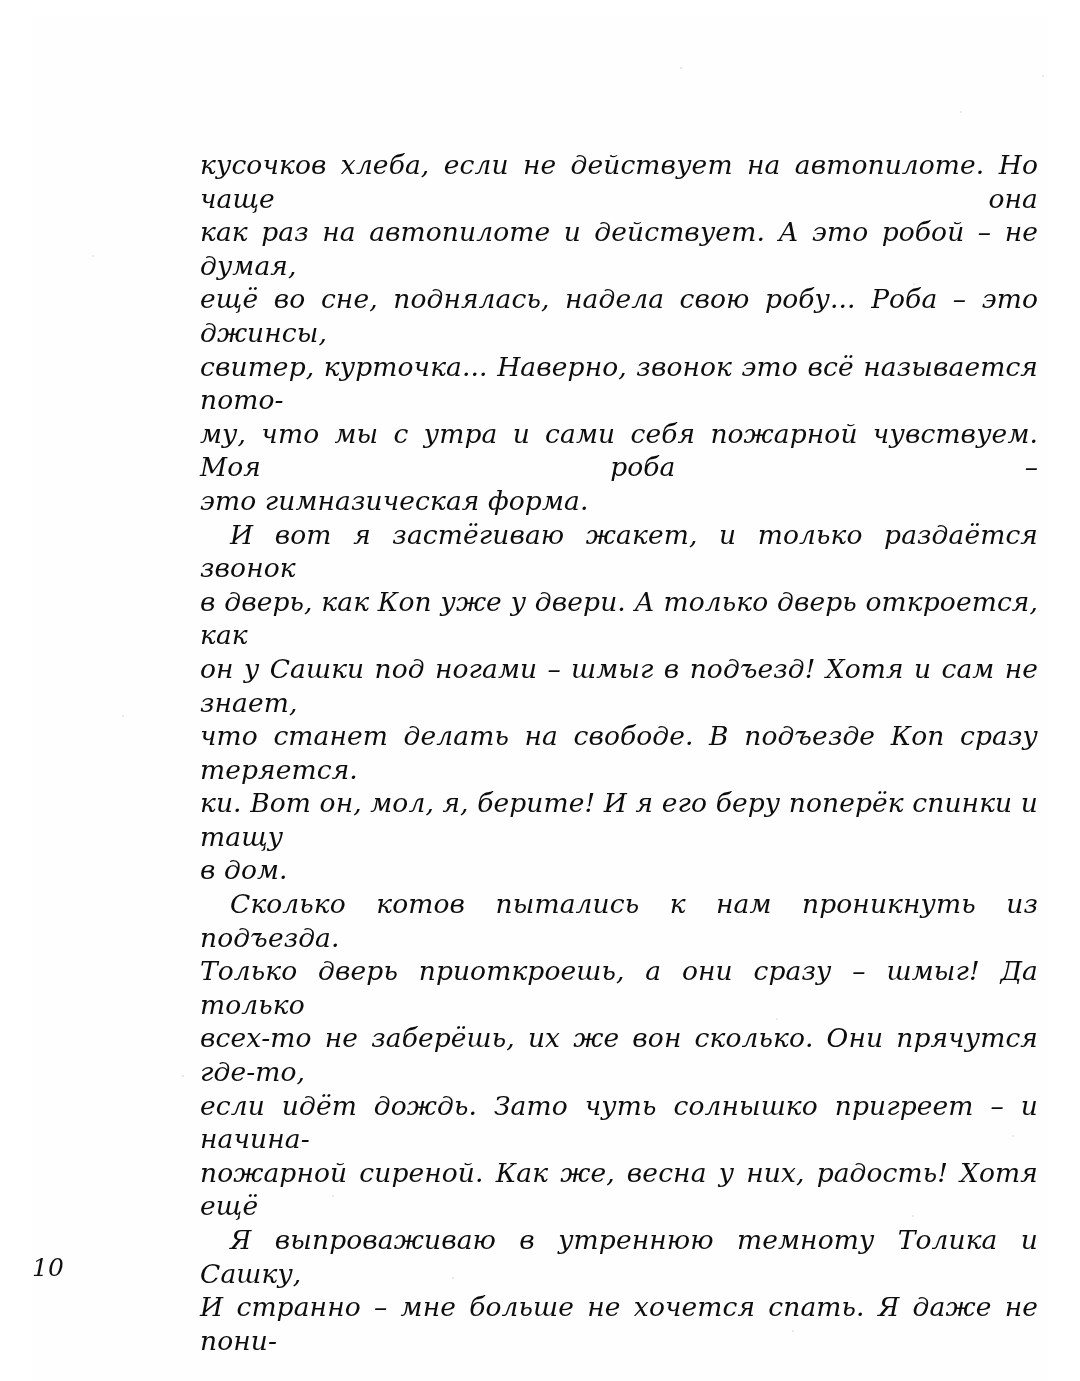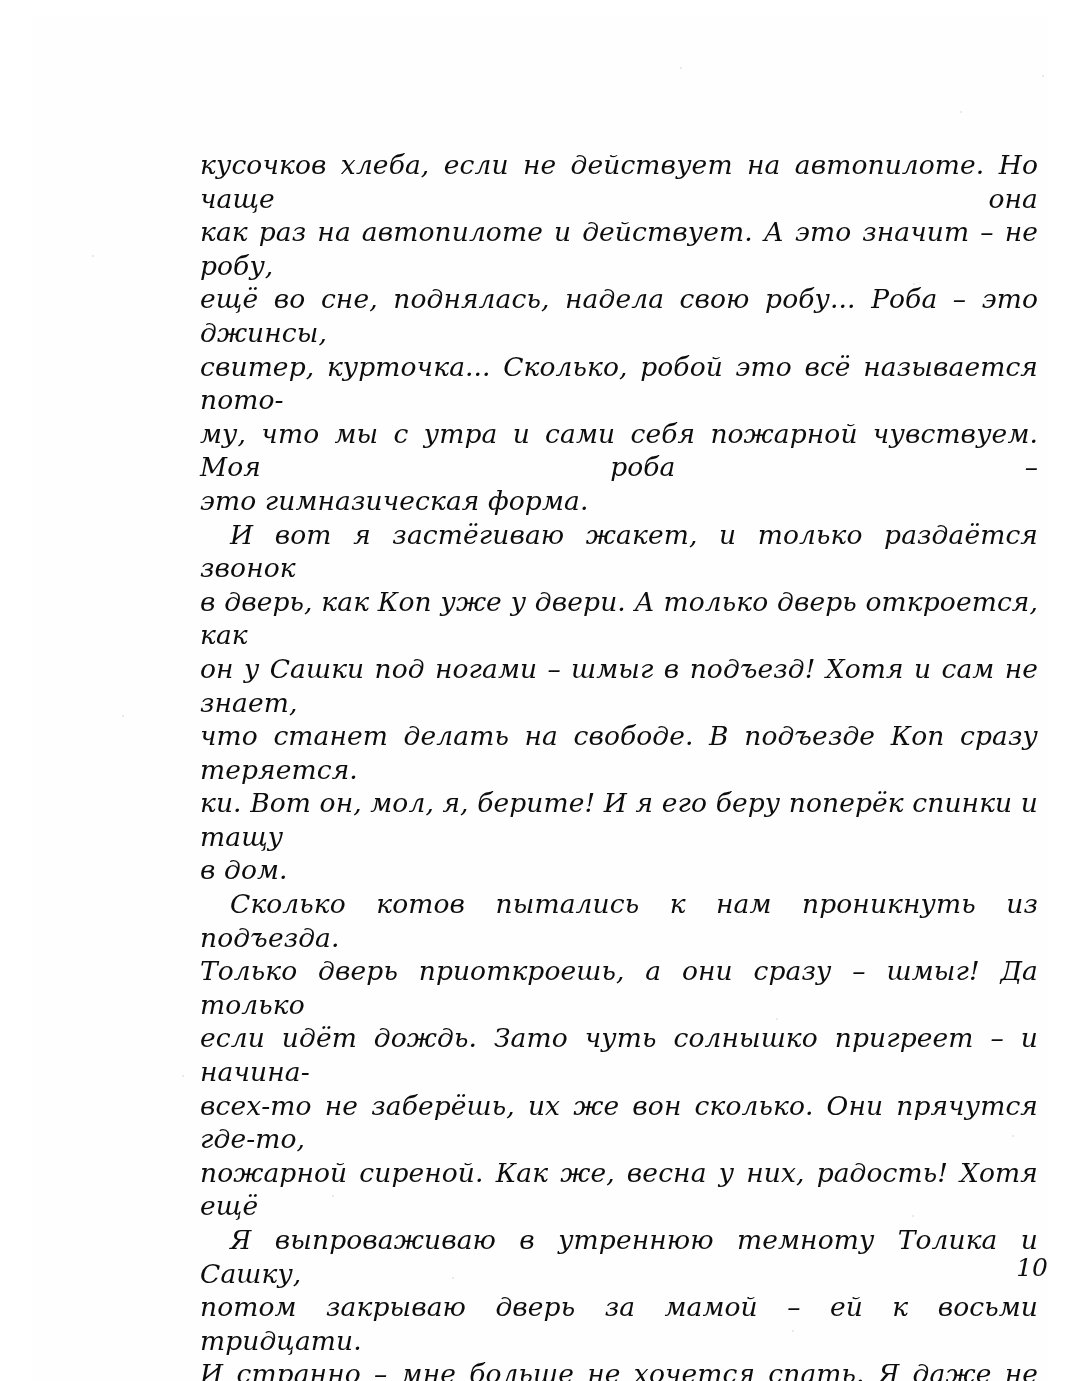--- a/index.html
+++ b/index.html
@@ -67,21 +67,21 @@
   
   .line.indent {
     text-indent: 30px;
   }
 
   .page-number {
     position: absolute;
     left: 0;
     right: 0;
     top: 1238px;
-    text-align: right;
+    text-align: left;
     font-size: 25px;
     line-height: 30px;
     color: #101010;
     font-family: "DejaVu Serif", "Liberation Serif", serif;
   }
 </style>
 </head>
 <body>
 
 <div class="page">
@@ -103,43 +103,42 @@
       <i style="left: 1040px; top: 880px;"></i>
       <i style="left: 150px; top: 1060px;"></i>
       <i style="left: 980px; top: 1120px;"></i>
       <i style="left: 60px; top: 240px;"></i>
       <i style="left: 1010px; top: 60px;"></i>
     </div>
 
   <div class="text-block">
       <p class="para">
         <span class="line">кусочков хлеба, если не действует на автопилоте. Но чаще она</span>
-        <span class="line">как раз на автопилоте и действует. А это значит – не робу,</span>
+        <span class="line">как раз на автопилоте и действует. А это робой – не думая,</span>
         <span class="line">ещё во сне, поднялась, надела свою робу... Роба – это джинсы,</span>
-        <span class="line">свитер, курточка... Сколько, робой это всё называется пото-</span>
+        <span class="line">свитер, курточка... Наверно, звонок это всё называется пото-</span>
         <span class="line">му, что мы с утра и сами себя пожарной чувствуем. Моя роба –</span>
         <span class="line last">это гимназическая форма.</span>
       </p>
       <p class="para">
         <span class="line indent">И вот я застёгиваю жакет, и только раздаётся звонок</span>
         <span class="line">в дверь, как Коп уже у двери. А только дверь откроется, как</span>
         <span class="line">он у Сашки под ногами – шмыг в подъезд! Хотя и сам не знает,</span>
         <span class="line">что станет делать на свободе. В подъезде Коп сразу теряется.</span>
         <span class="line">ки. Вот он, мол, я, берите! И я его беру поперёк спинки и тащу</span>
         <span class="line last">в дом.</span>
       </p>
       <p class="para">
         <span class="line indent">Сколько котов пытались к нам проникнуть из подъезда.</span>
         <span class="line">Только дверь приоткроешь, а они сразу – шмыг! Да только</span>
+        <span class="line">всех-то не заберёшь, их же вон сколько. Они прячутся где-то,</span>
         <span class="line">если идёт дождь. Зато чуть солнышко пригреет – и начина-</span>
-        <span class="line">всех-то не заберёшь, их же вон сколько. Они прячутся где-то,</span>
         <span class="line">пожарной сиреной. Как же, весна у них, радость! Хотя ещё</span>
       </p>
       <p class="para">
         <span class="line indent">Я выпроваживаю в утреннюю темноту Толика и Сашку,</span>
-        <span class="line">потом закрываю дверь за мамой – ей к восьми тридцати.</span>
         <span class="line">И странно – мне больше не хочется спать. Я даже не пони-</span>
       </p>
     </div>
 
   <div class="page-number">10</div>
 
 </div>
 
 </body></html>

